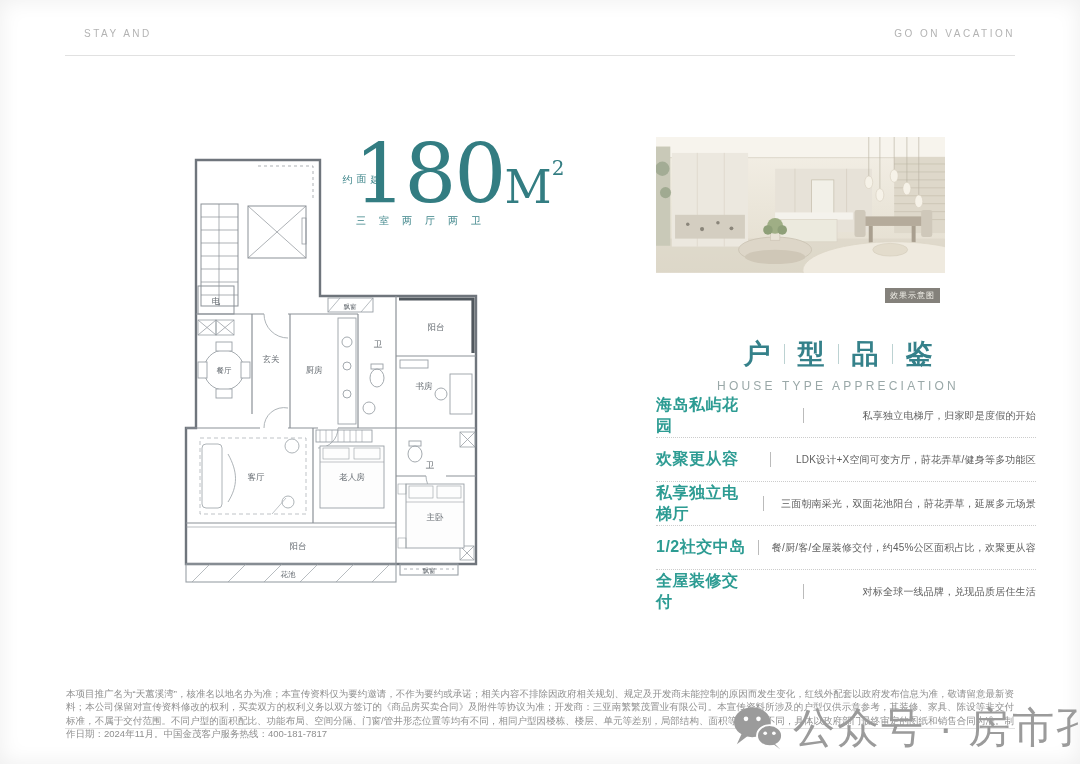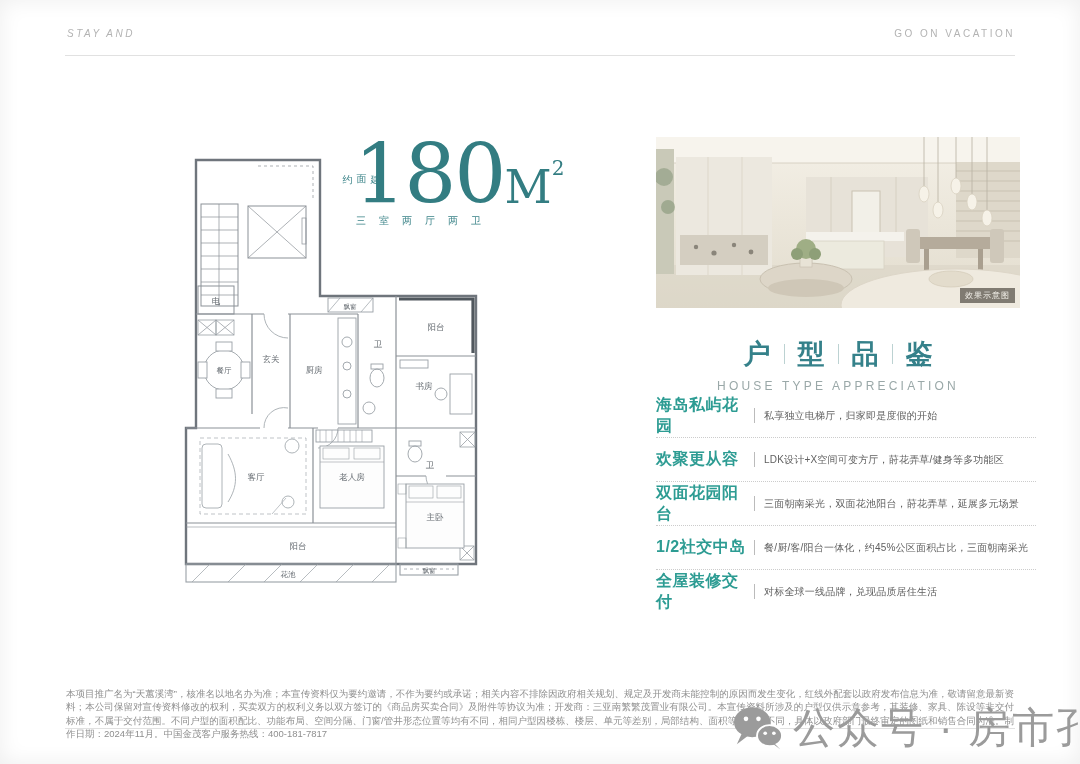--- a/index.html
+++ b/index.html
@@ -1,50 +1,50 @@
 <!DOCTYPE html>
 <html><head>
 <meta charset="utf-8">
 <style>
   html,body{margin:0;padding:0;background:#ffffff;}
   .page{position:relative;width:1080px;height:764px;background:#fff;overflow:hidden;
         font-family:"Liberation Sans",sans-serif;box-shadow:inset 0 0 22px rgba(0,0,0,.07);}
   
   .hdr{position:absolute;top:28px;font-size:10px;letter-spacing:2.5px;color:#b3b3b3;}
-  .hdr.left{left:67px;font-style:italic;} .hdr.right{right:65px;margin-left:16px;}
+  .hdr.left{left:84px;} .hdr.right{right:65px;margin-left:16px;}
   .rule{position:absolute;left:65px;width:950px;height:1px;background:#e1e1e1;}
   .rule.top{top:55px;} .rule.bottom{top:728px;}
   
   .plan{position:absolute;left:168px;top:146px;width:358px;height:464px;}
   .plan svg{width:100%;height:100%;}
   .plan text{font-family:"Liberation Sans",sans-serif;fill:#666c72;}
   
   .title-block{position:absolute;left:338px;top:140px;width:200px;color:#337d82;}
   .mianji{position:absolute;left:2px;top:26px;writing-mode:vertical-rl;font-size:10px;
           letter-spacing:3px;color:#3c8489;}
   .area-line{position:absolute;left:16px;top:0;white-space:nowrap;font-family:"DejaVu Serif",serif;}
   .area-num{font-size:82px;line-height:70px;letter-spacing:-2px;}
   .area-unit{font-size:46px;}
   .area-sup{font-size:20px;vertical-align:28px;}
   .rooms-line{position:absolute;left:18px;top:74px;font-size:10px;letter-spacing:13px;
               color:#3c8489;white-space:nowrap;}
   
-  .photo{position:absolute;left:656px;top:137px;width:364px;height:171px;overflow:hidden;}
+  .photo{position:absolute;left:656px;top:137px;width:289px;height:171px;overflow:hidden;}
   .photo svg{display:block;}
   .photo-caption{position:absolute;right:5px;bottom:5px;background:rgba(84,80,72,.72);
                  color:#f3f1ea;font-size:8px;padding:2px 5px;letter-spacing:1px;}
   
   .section-head{position:absolute;left:656px;top:336px;width:364px;text-align:center;}
   .zh-row{display:inline-flex;align-items:center;gap:13px;}
   .zh-row .ch{font-size:27px;font-weight:700;color:#35818a;font-family:"Liberation Sans",sans-serif;}
   .zh-row .sep{width:1px;height:20px;background:#bcd2d2;}
   .section-en{margin-top:7px;font-size:12px;letter-spacing:3.2px;color:#9aa8a8;}
   
   .features{position:absolute;left:656px;top:394px;width:380px;}
-  .feature-row{display:flex;align-items:center;height:43px;border-bottom:1px dotted #cccccc;}
+  .feature-row{display:flex;align-items:center;height:43px;border-bottom:1px dotted #cccccc;justify-content:space-between;}
   .feature-row:last-child{border-bottom:none;}
   .f-head{width:97px;flex:none;font-size:16px;font-weight:700;color:#2d9c93;letter-spacing:.5px;}
   .f-div{width:1px;height:15px;background:#bbbbbb;flex:none;margin:0 9px 0 1px;}
   .f-desc{font-size:10px;color:#5f5f5f;letter-spacing:.2px;white-space:nowrap;}
   
   .disclaimer{position:absolute;left:66px;top:687px;width:948px;font-size:9.5px;
               line-height:1.42;color:#8f8f8f;text-align:justify;}
   
   .watermark{position:absolute;left:733px;top:700px;display:flex;align-items:center;gap:10px;
              color:#9b9b9b;z-index:5;}
@@ -297,28 +297,28 @@
       <span class="f-head">海岛私屿花园</span>
       <span class="f-div"></span>
       <span class="f-desc">私享独立电梯厅，归家即是度假的开始</span>
     </div>
     <div class="feature-row">
       <span class="f-head">欢聚更从容</span>
       <span class="f-div"></span>
       <span class="f-desc">LDK设计+X空间可变方厅，莳花弄草/健身等多功能区</span>
     </div>
     <div class="feature-row">
-      <span class="f-head">双面花园阳台</span>
+      <span class="f-head">私享独立电梯厅</span>
       <span class="f-div"></span>
       <span class="f-desc">三面朝南采光，双面花池阳台，莳花弄草，延展多元场景</span>
     </div>
     <div class="feature-row">
       <span class="f-head">1/2社交中岛</span>
       <span class="f-div"></span>
-      <span class="f-desc">餐/厨/客/阳台一体化，约45%公区面积占比，三面朝南采光</span>
+      <span class="f-desc">餐/厨/客/全屋装修交付，约45%公区面积占比，欢聚更从容</span>
     </div>
     <div class="feature-row">
       <span class="f-head">全屋装修交付</span>
       <span class="f-div"></span>
       <span class="f-desc">对标全球一线品牌，兑现品质居住生活</span>
     </div>
   </div>
 
   <div class="disclaimer">本项目推广名为“天蕙溪湾”，核准名以地名办为准；本宣传资料仅为要约邀请，不作为要约或承诺；相关内容不排除因政府相关规划、规定及开发商未能控制的原因而发生变化，红线外配套以政府发布信息为准，敬请留意最新资料；本公司保留对宣传资料修改的权利，买卖双方的权利义务以双方签订的《商品房买卖合同》及附件等协议为准；开发商：三亚南繁繁茂置业有限公司。本宣传资料所涉及的户型仅供示意参考，其装修、家具、陈设等非交付标准，不属于交付范围。不同户型的面积配比、功能布局、空间分隔、门窗/管井形态位置等均有不同，相同户型因楼栋、楼层、单元等差别，局部结构、面积等也可能不同，具体以政府部门最终审定的图纸和销售合同为准。制作日期：2024年11月。中国金茂客户服务热线：400-181-7817</div>
   <div class="rule bottom"></div>

